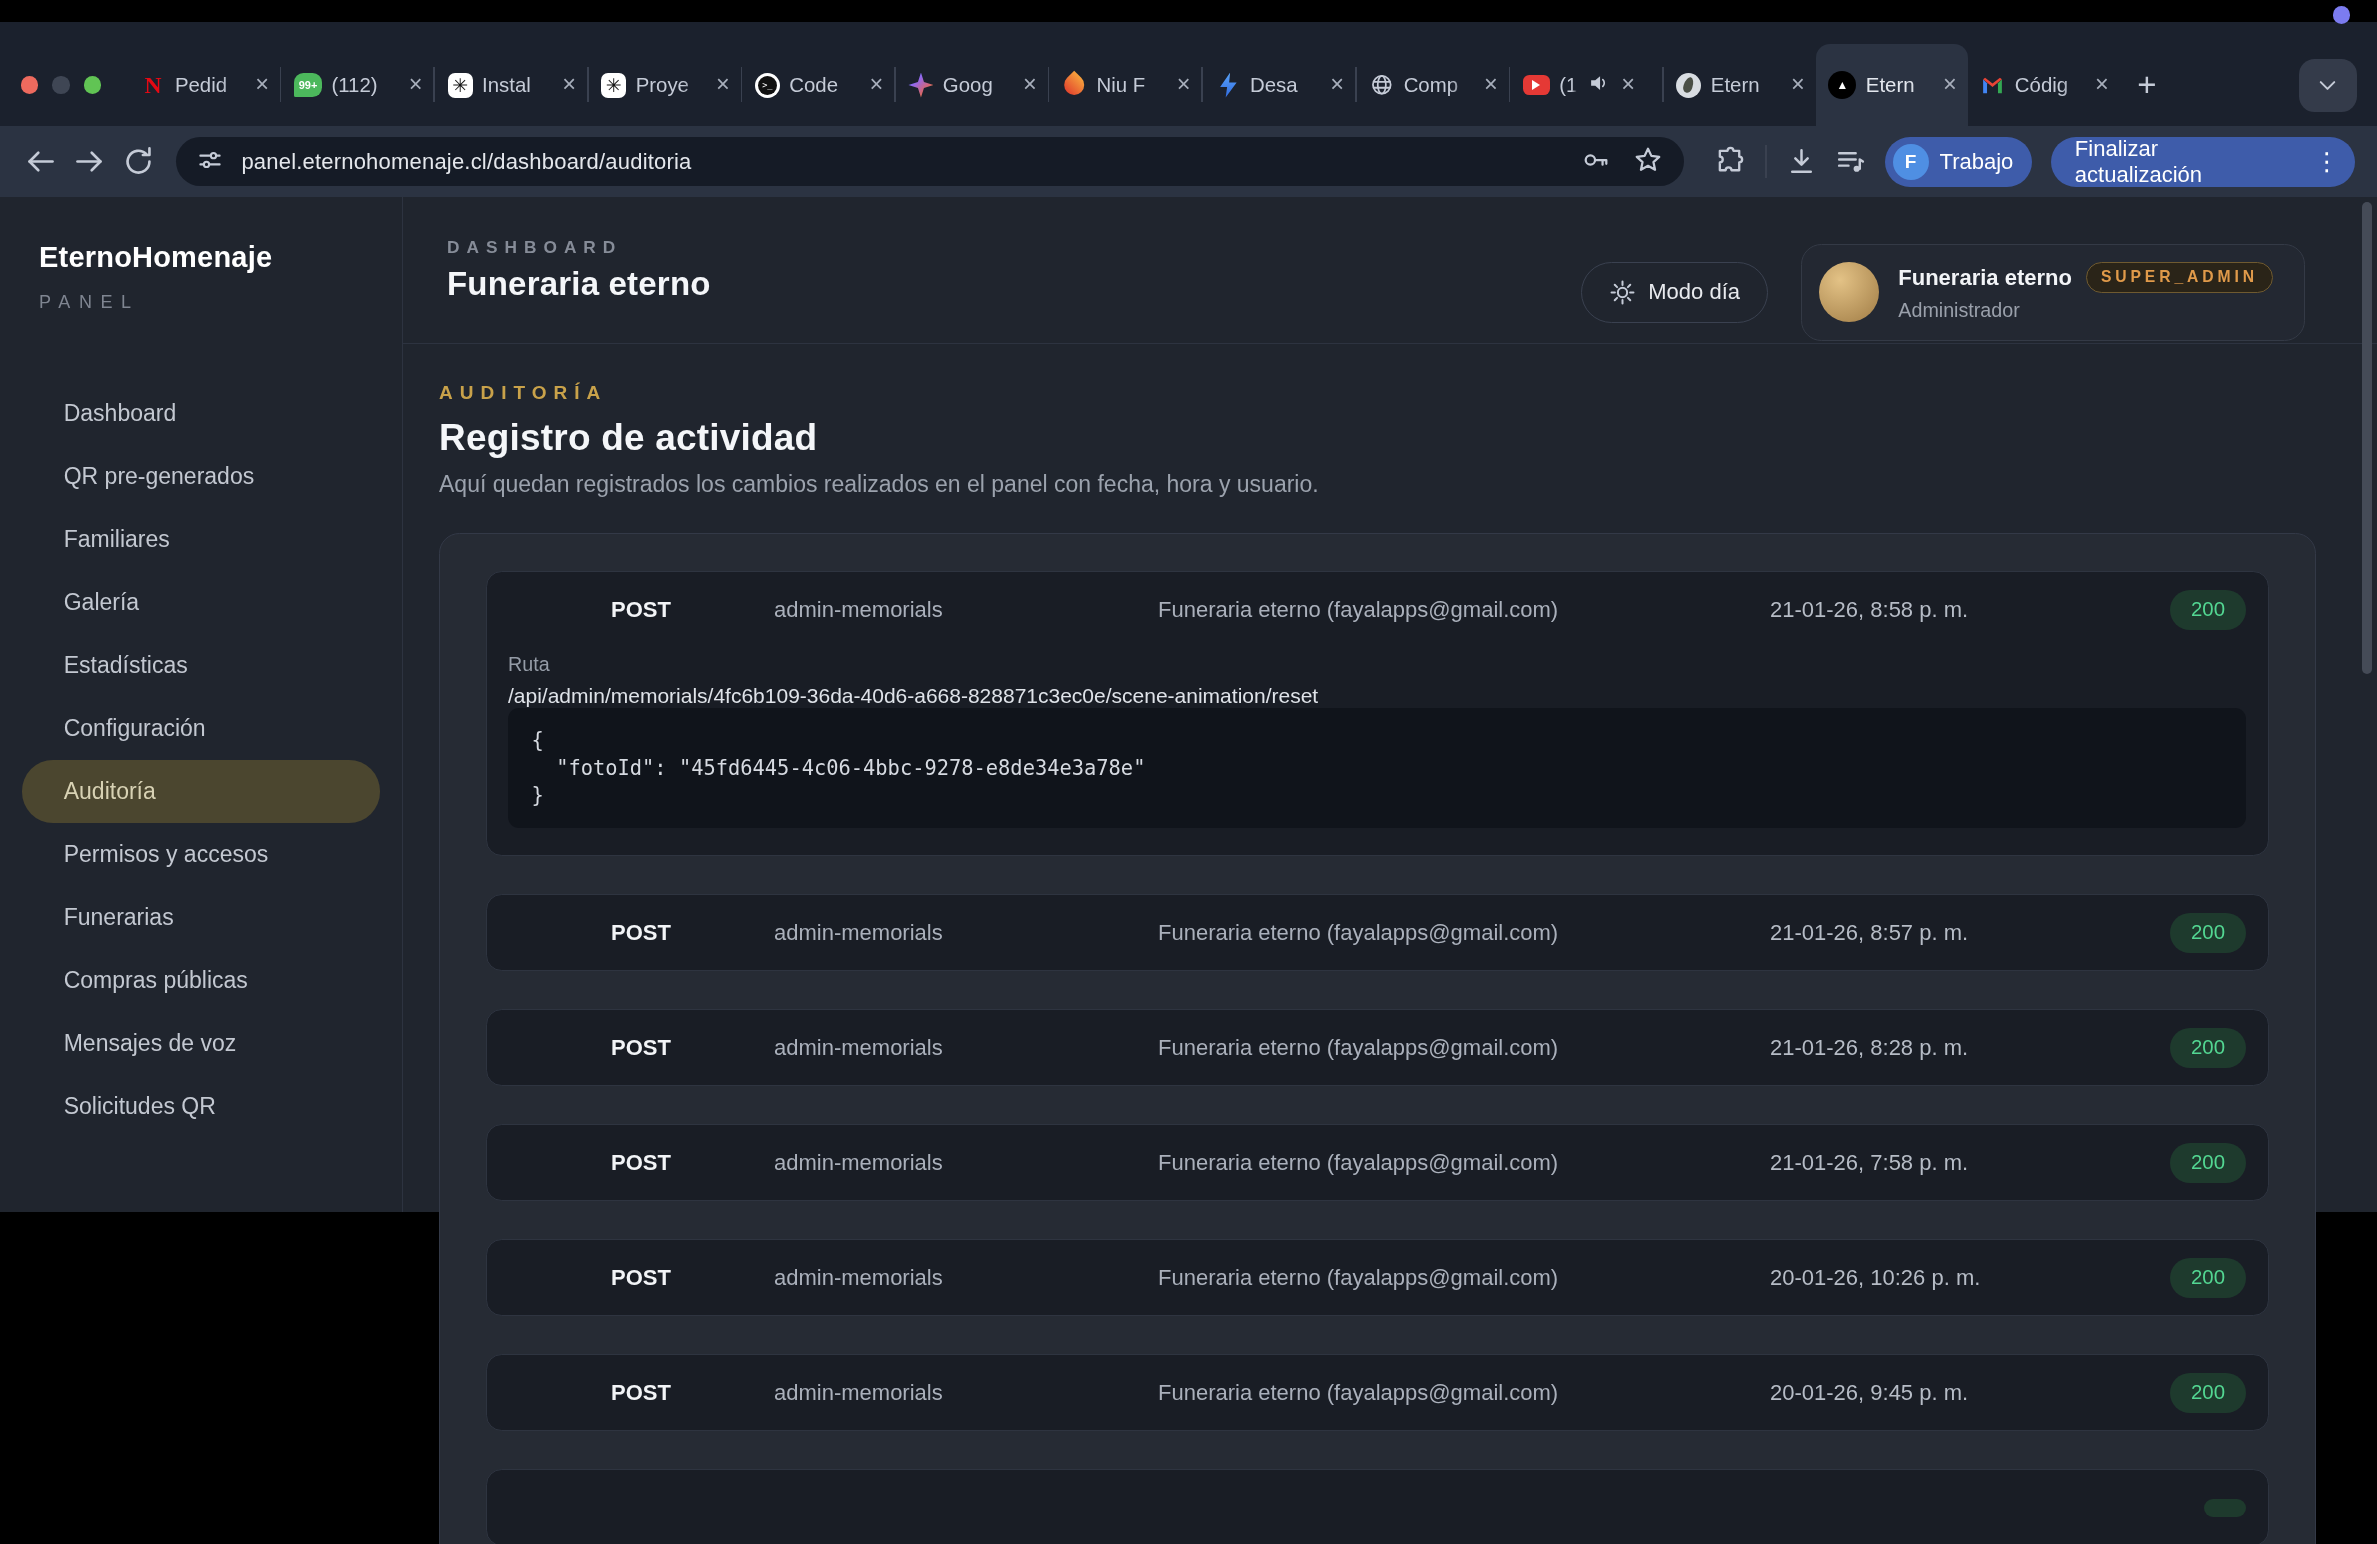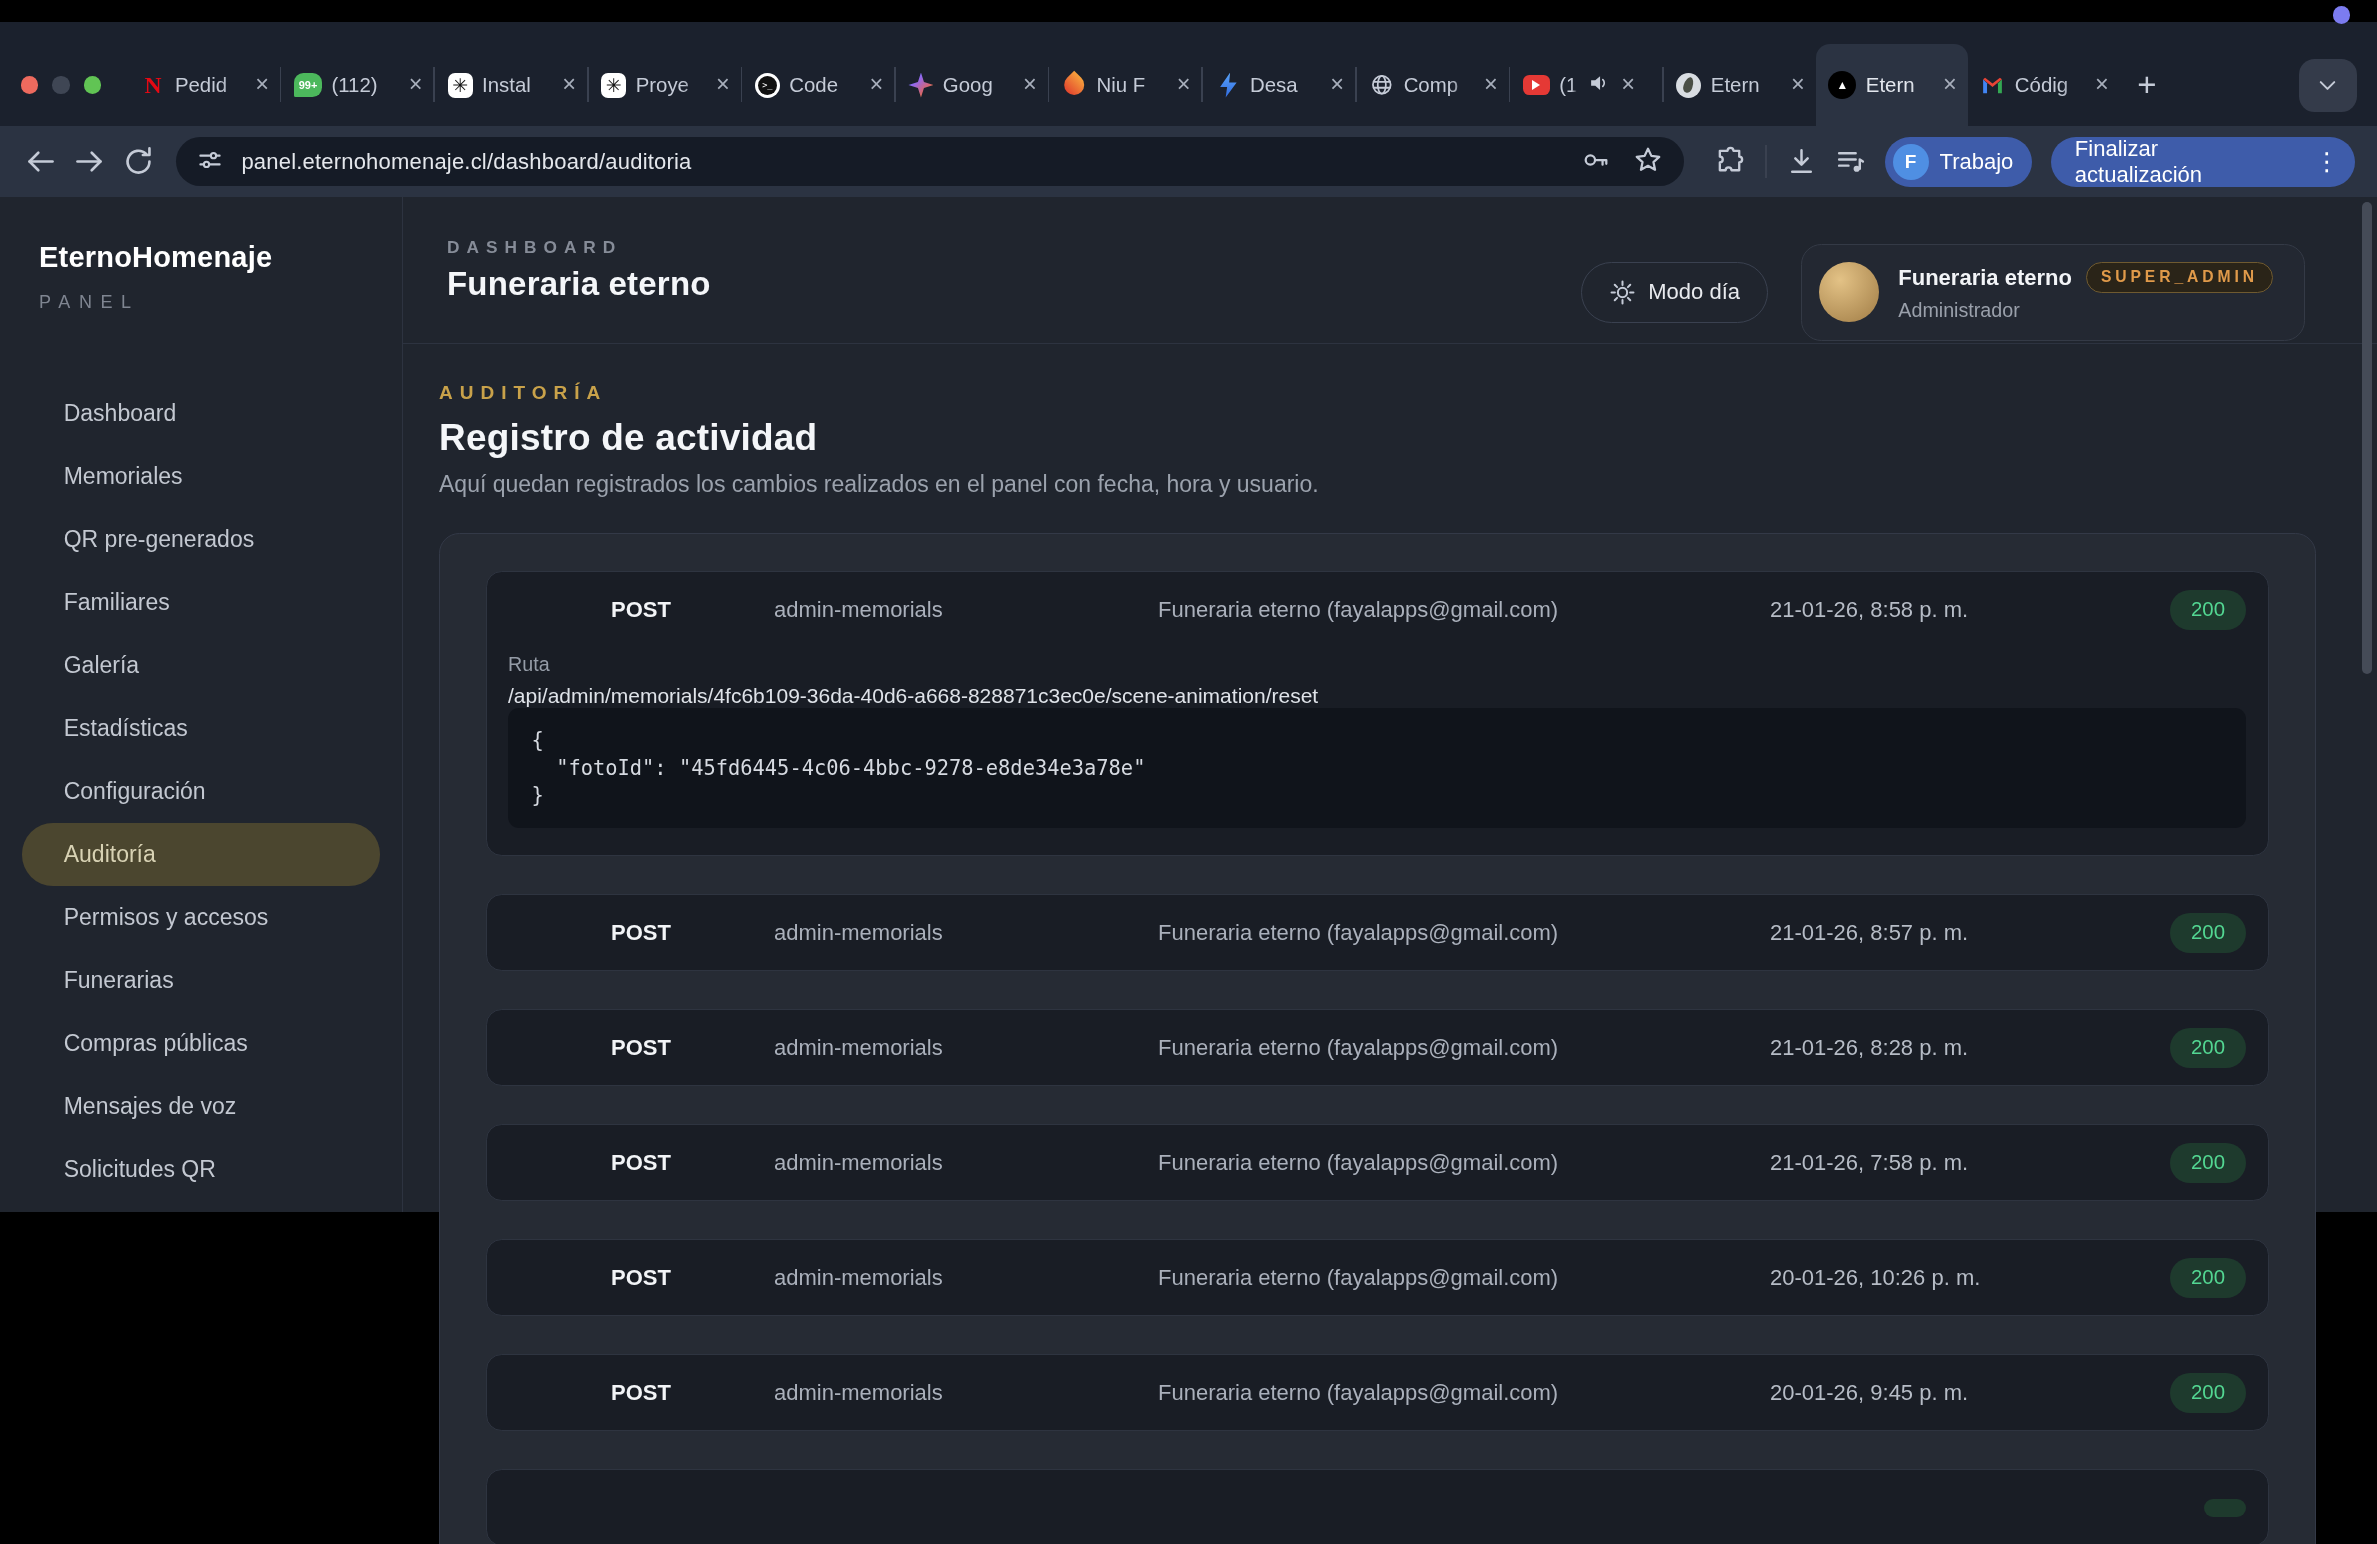--- a/index.html
+++ b/index.html
@@ -326,21 +326,20 @@
   </div>
 </div>
 
 <div class="page">
 
   <aside class="sidebar">
     <div class="brand">EternoHomenaje</div>
     <div class="brandsub">PANEL</div>
     <nav class="nav">
       <div class="navitem">Dashboard</div>
-      <div class="navitem">Memoriales</div>
       <div class="navitem">QR pre-generados</div>
       <div class="navitem">Familiares</div>
       <div class="navitem">Galería</div>
       <div class="navitem">Estadísticas</div>
       <div class="navitem">Configuración</div>
       <div class="navitem active">Auditoría</div>
       <div class="navitem">Permisos y accesos</div>
       <div class="navitem">Funerarias</div>
       <div class="navitem">Compras públicas</div>
       <div class="navitem">Mensajes de voz</div>

